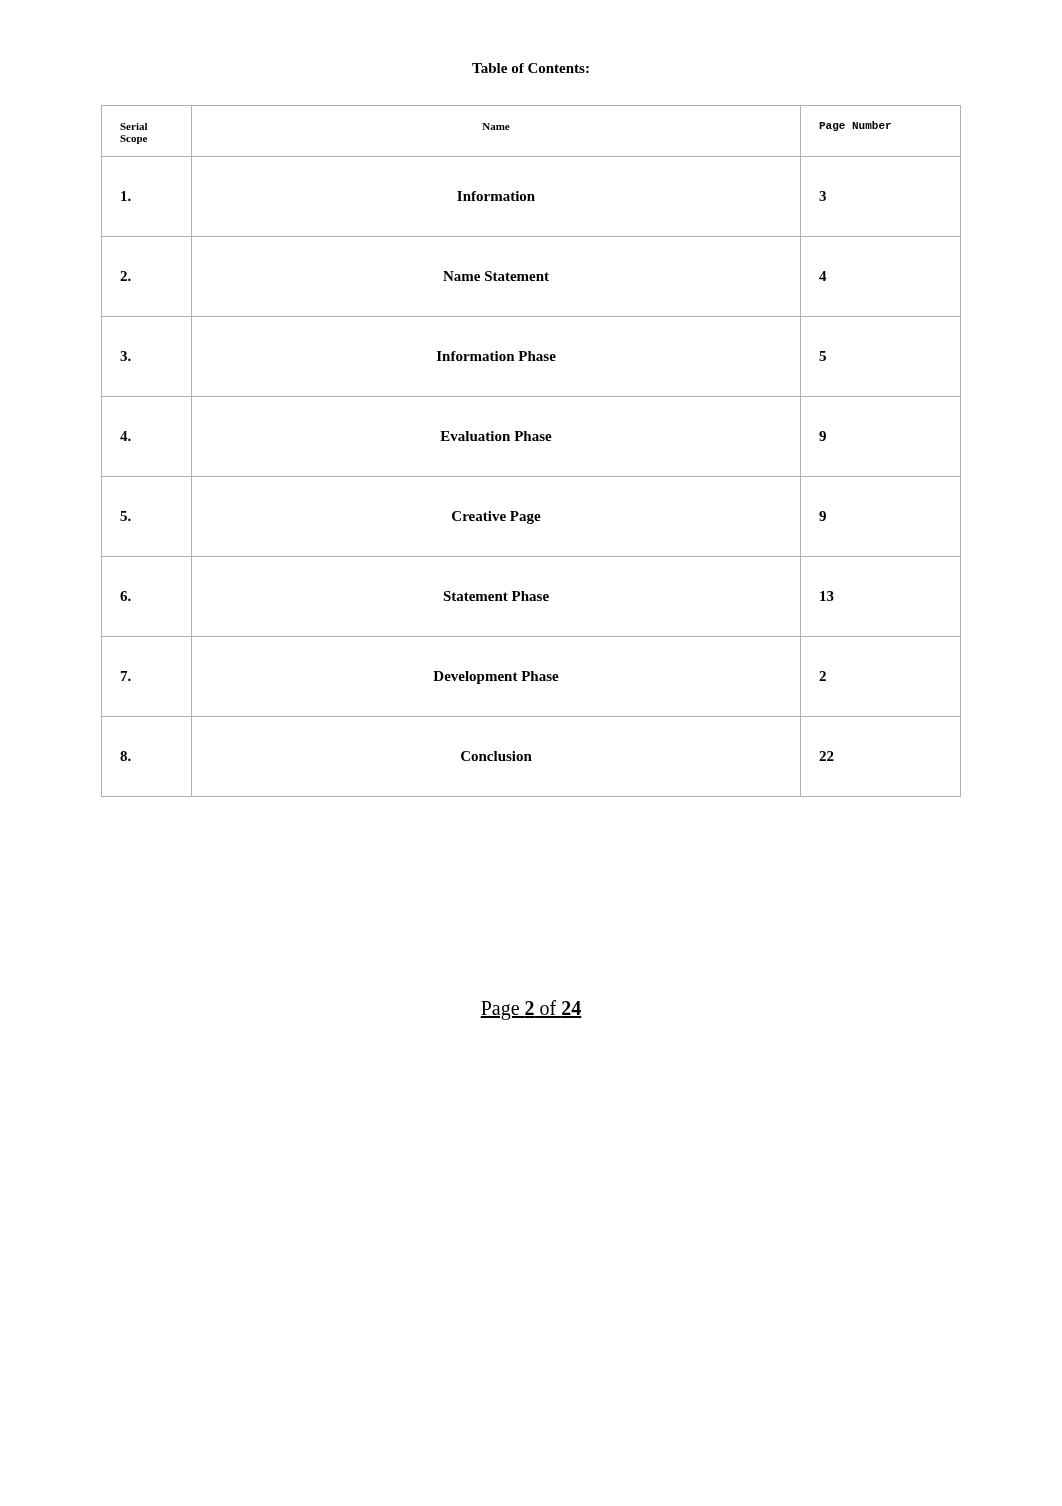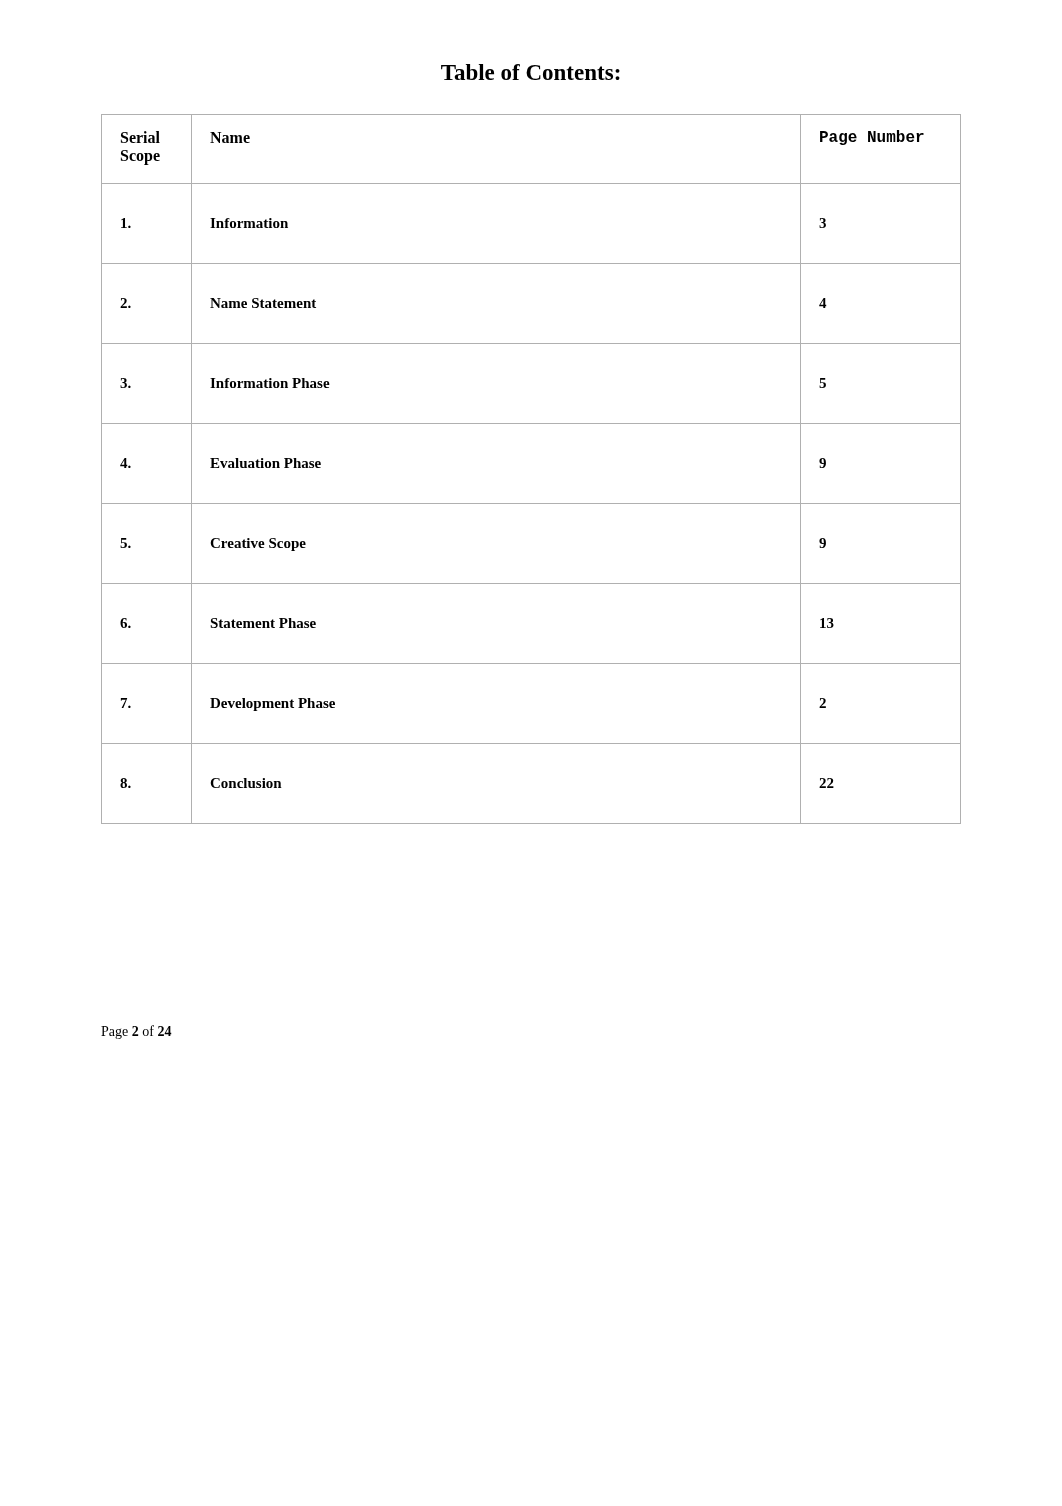--- a/index.html
+++ b/index.html
@@ -21,37 +21,37 @@
     .page {
       width: 860px;
       margin: 0 auto;
       padding: 60px 0 60px 0;
       display: flex;
       flex-direction: column;
       align-items: center;
     }
 
     .title {
-      font-size: 23px;
+      font-size: 15px;
       font-weight: bold;
       text-align: center;
       margin-bottom: 28px;
     }
 
     .toc-table {
       width: 100%;
       border-collapse: collapse;
       border: 1px solid #b0b0b0;
     }
 
     .toc-table td {
       border: 1px solid #b0b0b0;
       padding: 18px 18px;
       vertical-align: top;
-      font-size: 16px;
+      font-size: 11px;
     }
 
     .header-row td {
       font-weight: bold;
       padding: 14px 18px 0px 18px;
       vertical-align: top;
     }
 
     .header-row td:first-child {
       width: 90px;
@@ -65,39 +65,42 @@
       width: 160px;
       font-family: Liberation Mono, monospace;
     }
 
     .col-serial {
       width: 90px;
     }
 
     .col-name {
       width: auto;
+      text-align: center;
     }
 
     .col-page {
       width: 160px;
     }
 
     .data-row td {
       height: 80px;
       vertical-align: middle;
       font-weight: bold;
       font-size: 15px;
       padding: 22px 18px;
     }
 
     .footer {
       margin-top: auto;
       padding-top: 200px;
-      font-size: 14px;
+      font-size: 20px;
+      text-align: center;
       width: 100%;
+      text-decoration: underline;
     }
 
     .footer span {
       font-weight: normal;
     }
 
     .footer strong {
       font-weight: bold;
     }
   </style>
@@ -136,21 +139,21 @@
           <td class="col-name">Information Phase</td>
           <td class="col-page">5</td>
         </tr>
         <tr class="data-row">
           <td class="col-serial">4.</td>
           <td class="col-name">Evaluation Phase</td>
           <td class="col-page">9</td>
         </tr>
         <tr class="data-row">
           <td class="col-serial">5.</td>
-          <td class="col-name">Creative Scope</td>
+          <td class="col-name">Creative Page</td>
           <td class="col-page">9</td>
         </tr>
         <tr class="data-row">
           <td class="col-serial">6.</td>
           <td class="col-name">Statement Phase</td>
           <td class="col-page">13</td>
         </tr>
         <tr class="data-row">
           <td class="col-serial">7.</td>
           <td class="col-name">Development Phase</td>

